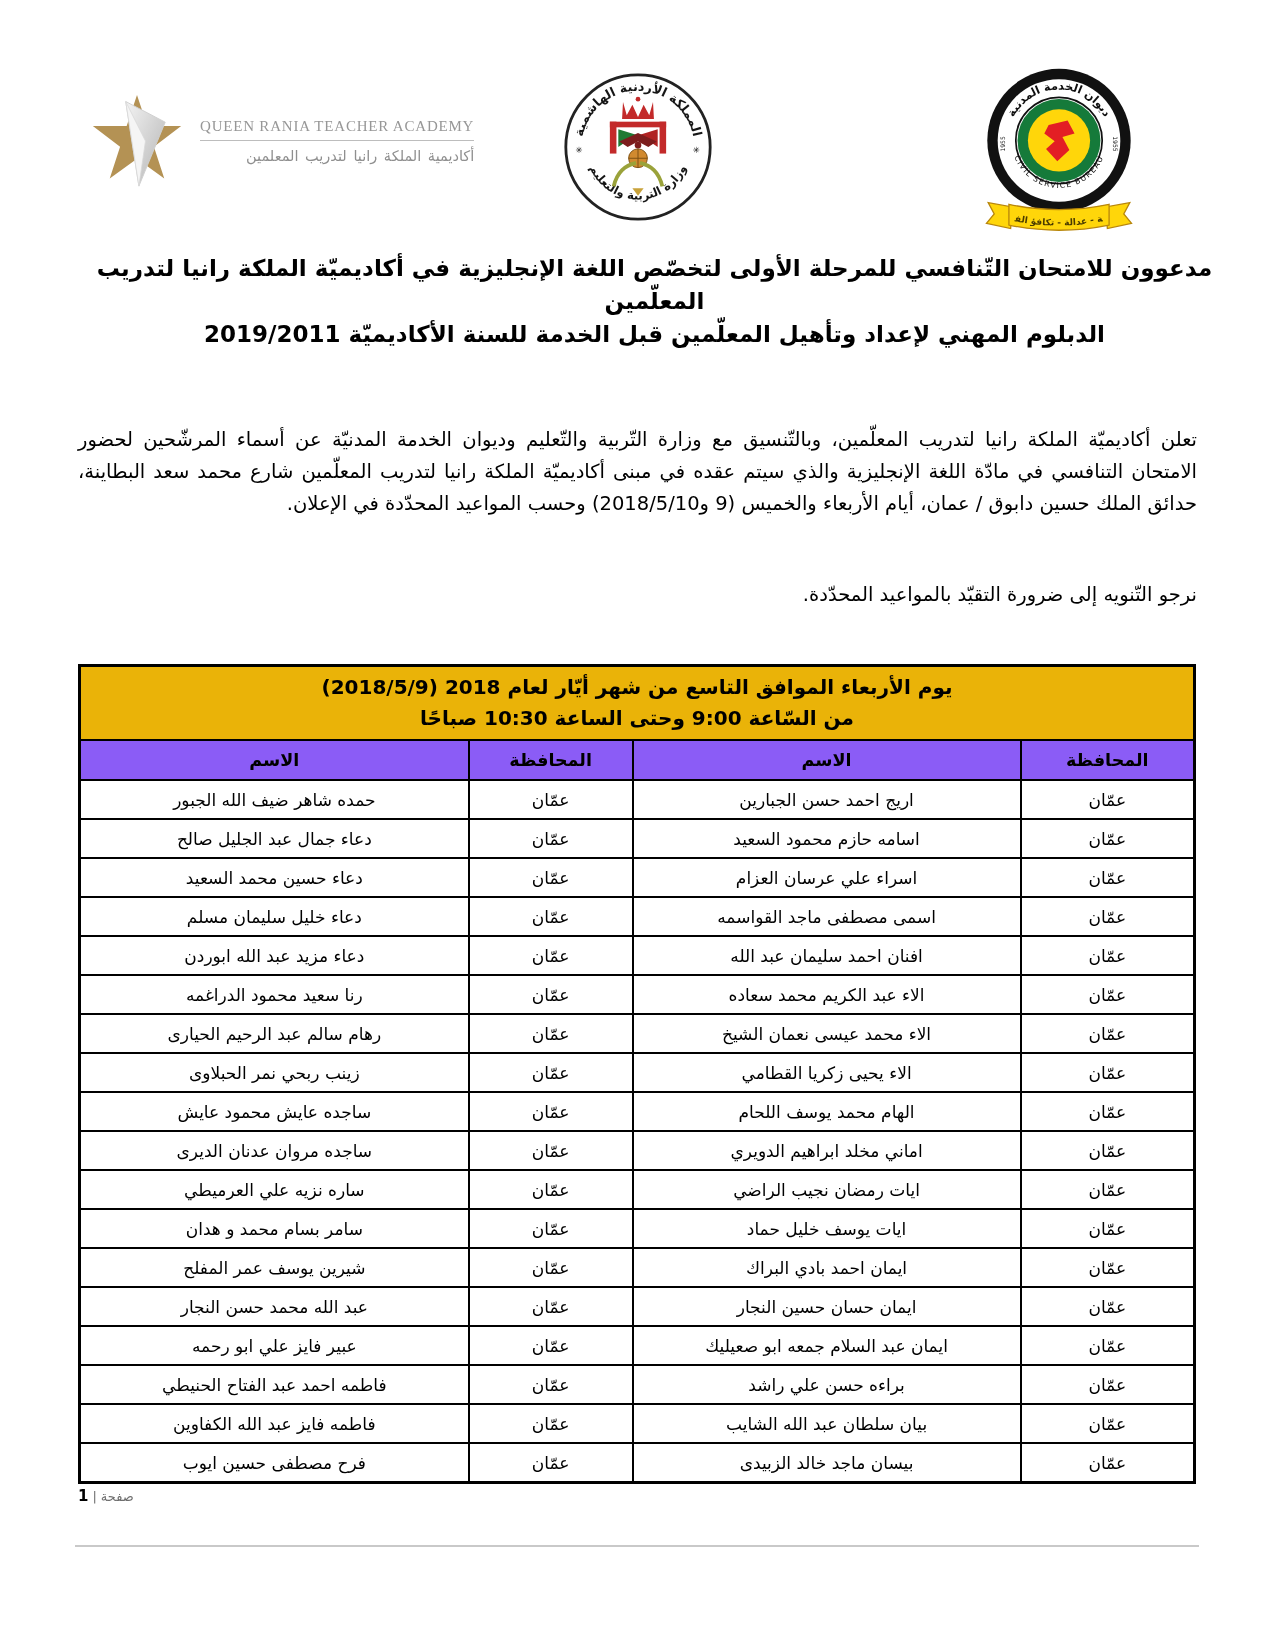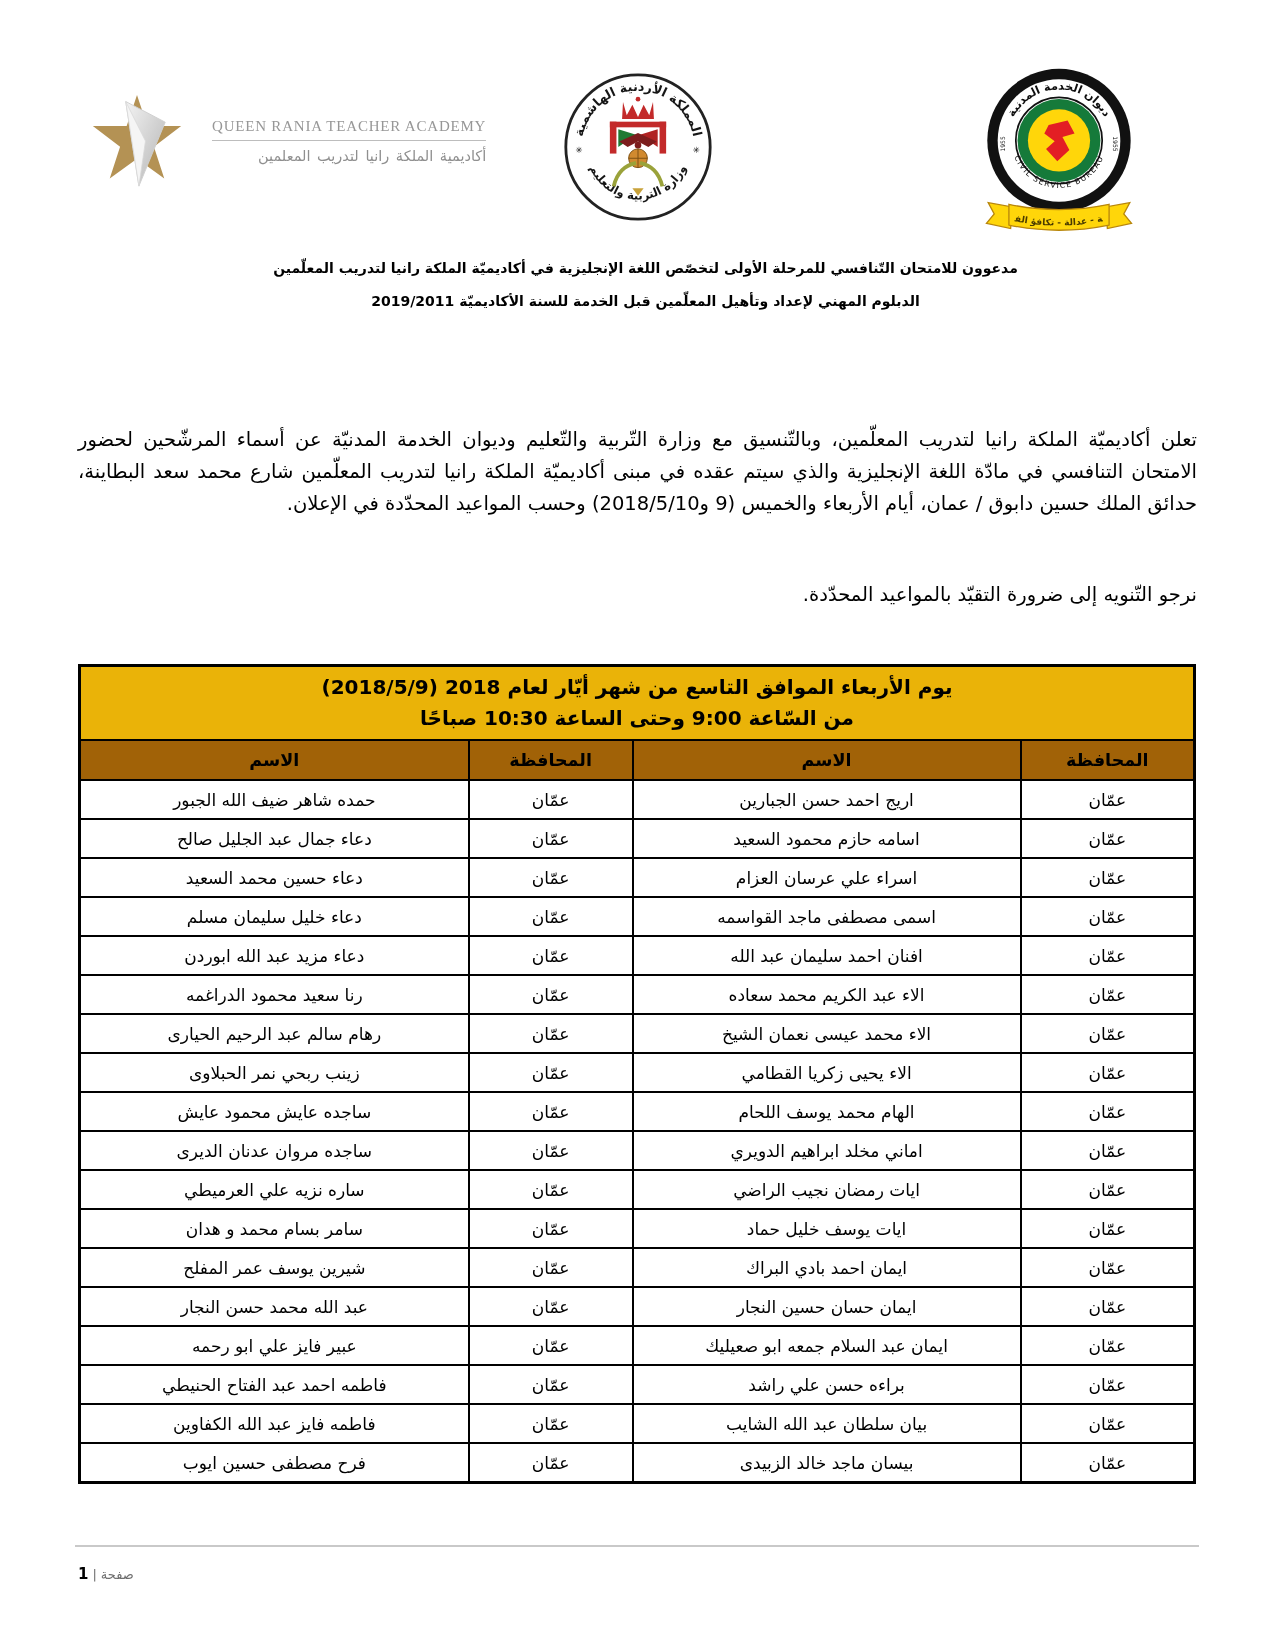--- a/index.html
+++ b/index.html
@@ -1,49 +1,49 @@
 <!DOCTYPE html>
 <html lang="ar"><head>
 <meta charset="utf-8">
 <style>
   html,body{margin:0;padding:0;background:#ffffff;}
   .page{
     position:relative;width:1275px;height:1650px;background:#fff;overflow:hidden;
     font-family:"DejaVu Sans",sans-serif;color:#000;
   }
   
-  .qrta{position:absolute;left:90px;top:92px;display:flex;align-items:center;gap:28px;}
+  .qrta{position:absolute;left:90px;top:92px;display:flex;align-items:center;gap:16px;}
   .qrta-text{display:flex;flex-direction:column;}
   .qrta-en{
     font-family:"Liberation Serif","DejaVu Serif",serif;
     font-size:15px;letter-spacing:.8px;color:#979797;
     border-bottom:1.5px solid #bdbdbd;padding-bottom:5px;white-space:nowrap;
   }
   .qrta-ar{font-size:14.5px;color:#8f8f8f;margin-top:7px;text-align:right;direction:rtl;letter-spacing:1.5px;word-spacing:2px;}
   .moe{position:absolute;left:50%;transform:translateX(-50%);top:72px;}
   .csb{position:absolute;right:140px;top:66px;}
   
-  .title{position:absolute;top:252px;left:86px;width:1119px;text-align:center;
-    font-weight:bold;font-size:14px;line-height:33px;direction:rtl;}
+  .title{position:absolute;top:252px;left:95px;width:1119px;text-align:center;
+    font-weight:bold;font-size:23px;line-height:33px;direction:rtl;}
   .batch{position:absolute;top:356px;left:78px;width:1119px;text-align:center;
     font-weight:bold;font-size:20px;direction:rtl;}
   .para{position:absolute;top:424px;left:78px;width:1119px;direction:rtl;
     text-align:justify;font-size:19.5px;line-height:32px;}
   .note{position:absolute;top:583px;left:78px;width:1119px;direction:rtl;
     text-align:right;font-size:19.5px;}
   
   .tablewrap{position:absolute;top:664px;left:78px;width:1118px;}
   table.sched{width:100%;border-collapse:collapse;direction:rtl;table-layout:fixed;border:3px solid #000;}
   table.sched td, table.sched th{border:2px solid #000;}
   .session{background:#eab308;text-align:center;font-weight:bold;font-size:20px;line-height:31px;padding:5px 0;}
-  th.colhead{background:#a16207;font-size:17.5px;font-weight:bold;height:36px;text-align:center;}
+  th.colhead{background:#8b5cf6;font-size:17.5px;font-weight:bold;height:36px;text-align:center;}
   td.cell{height:37px;text-align:center;font-size:17px;padding:0 6px;overflow:hidden;white-space:nowrap;}
   
   .footer-rule{position:absolute;top:1545px;left:75px;width:1124px;border-top:2px solid #c9c9c9;}
-  .footer-text{position:absolute;top:1565px;left:78px;direction:rtl;font-size:13px;color:#6e6e6e;}
+  .footer-text{position:absolute;top:1487px;left:78px;direction:rtl;font-size:13px;color:#6e6e6e;}
   .footer-text .pg{letter-spacing:4px;}
   .footer-text .bar{margin:0 4px;}
   .footer-text .num{font-weight:bold;color:#000;font-size:15px;}
   svg text{font-family:"DejaVu Sans",sans-serif;}
 </style>
 </head>
 <body>
 
 <div class="page">
 

